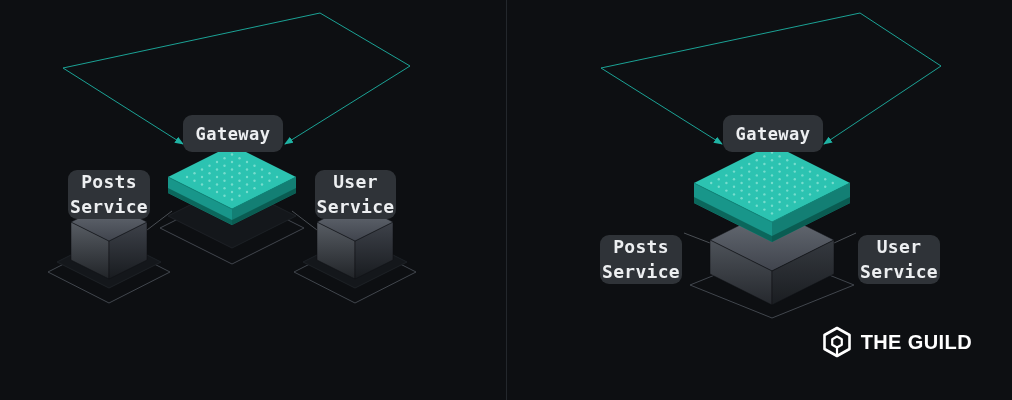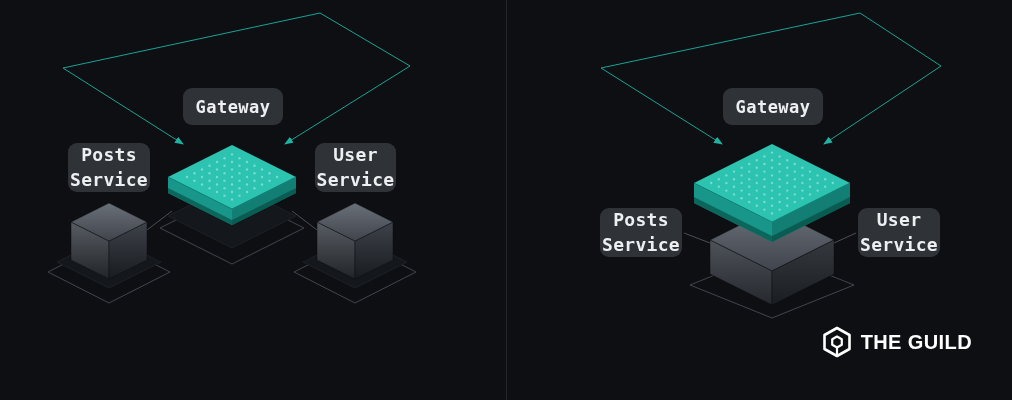--- a/index.html
+++ b/index.html
@@ -6,21 +6,21 @@
   .canvas{
     position:relative;width:1012px;height:400px;
     background:#0d0f12;overflow:hidden;
     font-family:"DejaVu Sans Mono",monospace;
   }
   svg.layer{position:absolute;left:0;top:0;display:block;}
   .divider{position:absolute;left:506px;top:0;width:1px;height:400px;background:#23272c;}
   .chip{
     position:absolute;background:#2f3338;color:#edeff1;border-radius:9px;
     display:flex;align-items:center;justify-content:center;text-align:center;
-    font-weight:bold;white-space:pre-line;
+    font-weight:bold;white-space:pre-line;margin-top:27px;
   }
   .chip.gw{font-size:17px;letter-spacing:.5px;}
   .chip.svc{font-size:18px;line-height:1.35;letter-spacing:.3px;}
   .gw-left{left:183px;top:88px;width:100px;height:37px;}
   .posts-left{left:68px;top:143px;width:82px;height:49px;}
   .user-left{left:315px;top:143px;width:81px;height:49px;}
   .gw-right{left:723px;top:88px;width:100px;height:37px;}
   .posts-right{left:600px;top:208px;width:82px;height:49px;}
   .user-right{left:858px;top:208px;width:82px;height:49px;}
   .logo{position:absolute;right:40px;bottom:42px;display:flex;align-items:center;gap:9px;justify-content:space-between;}

